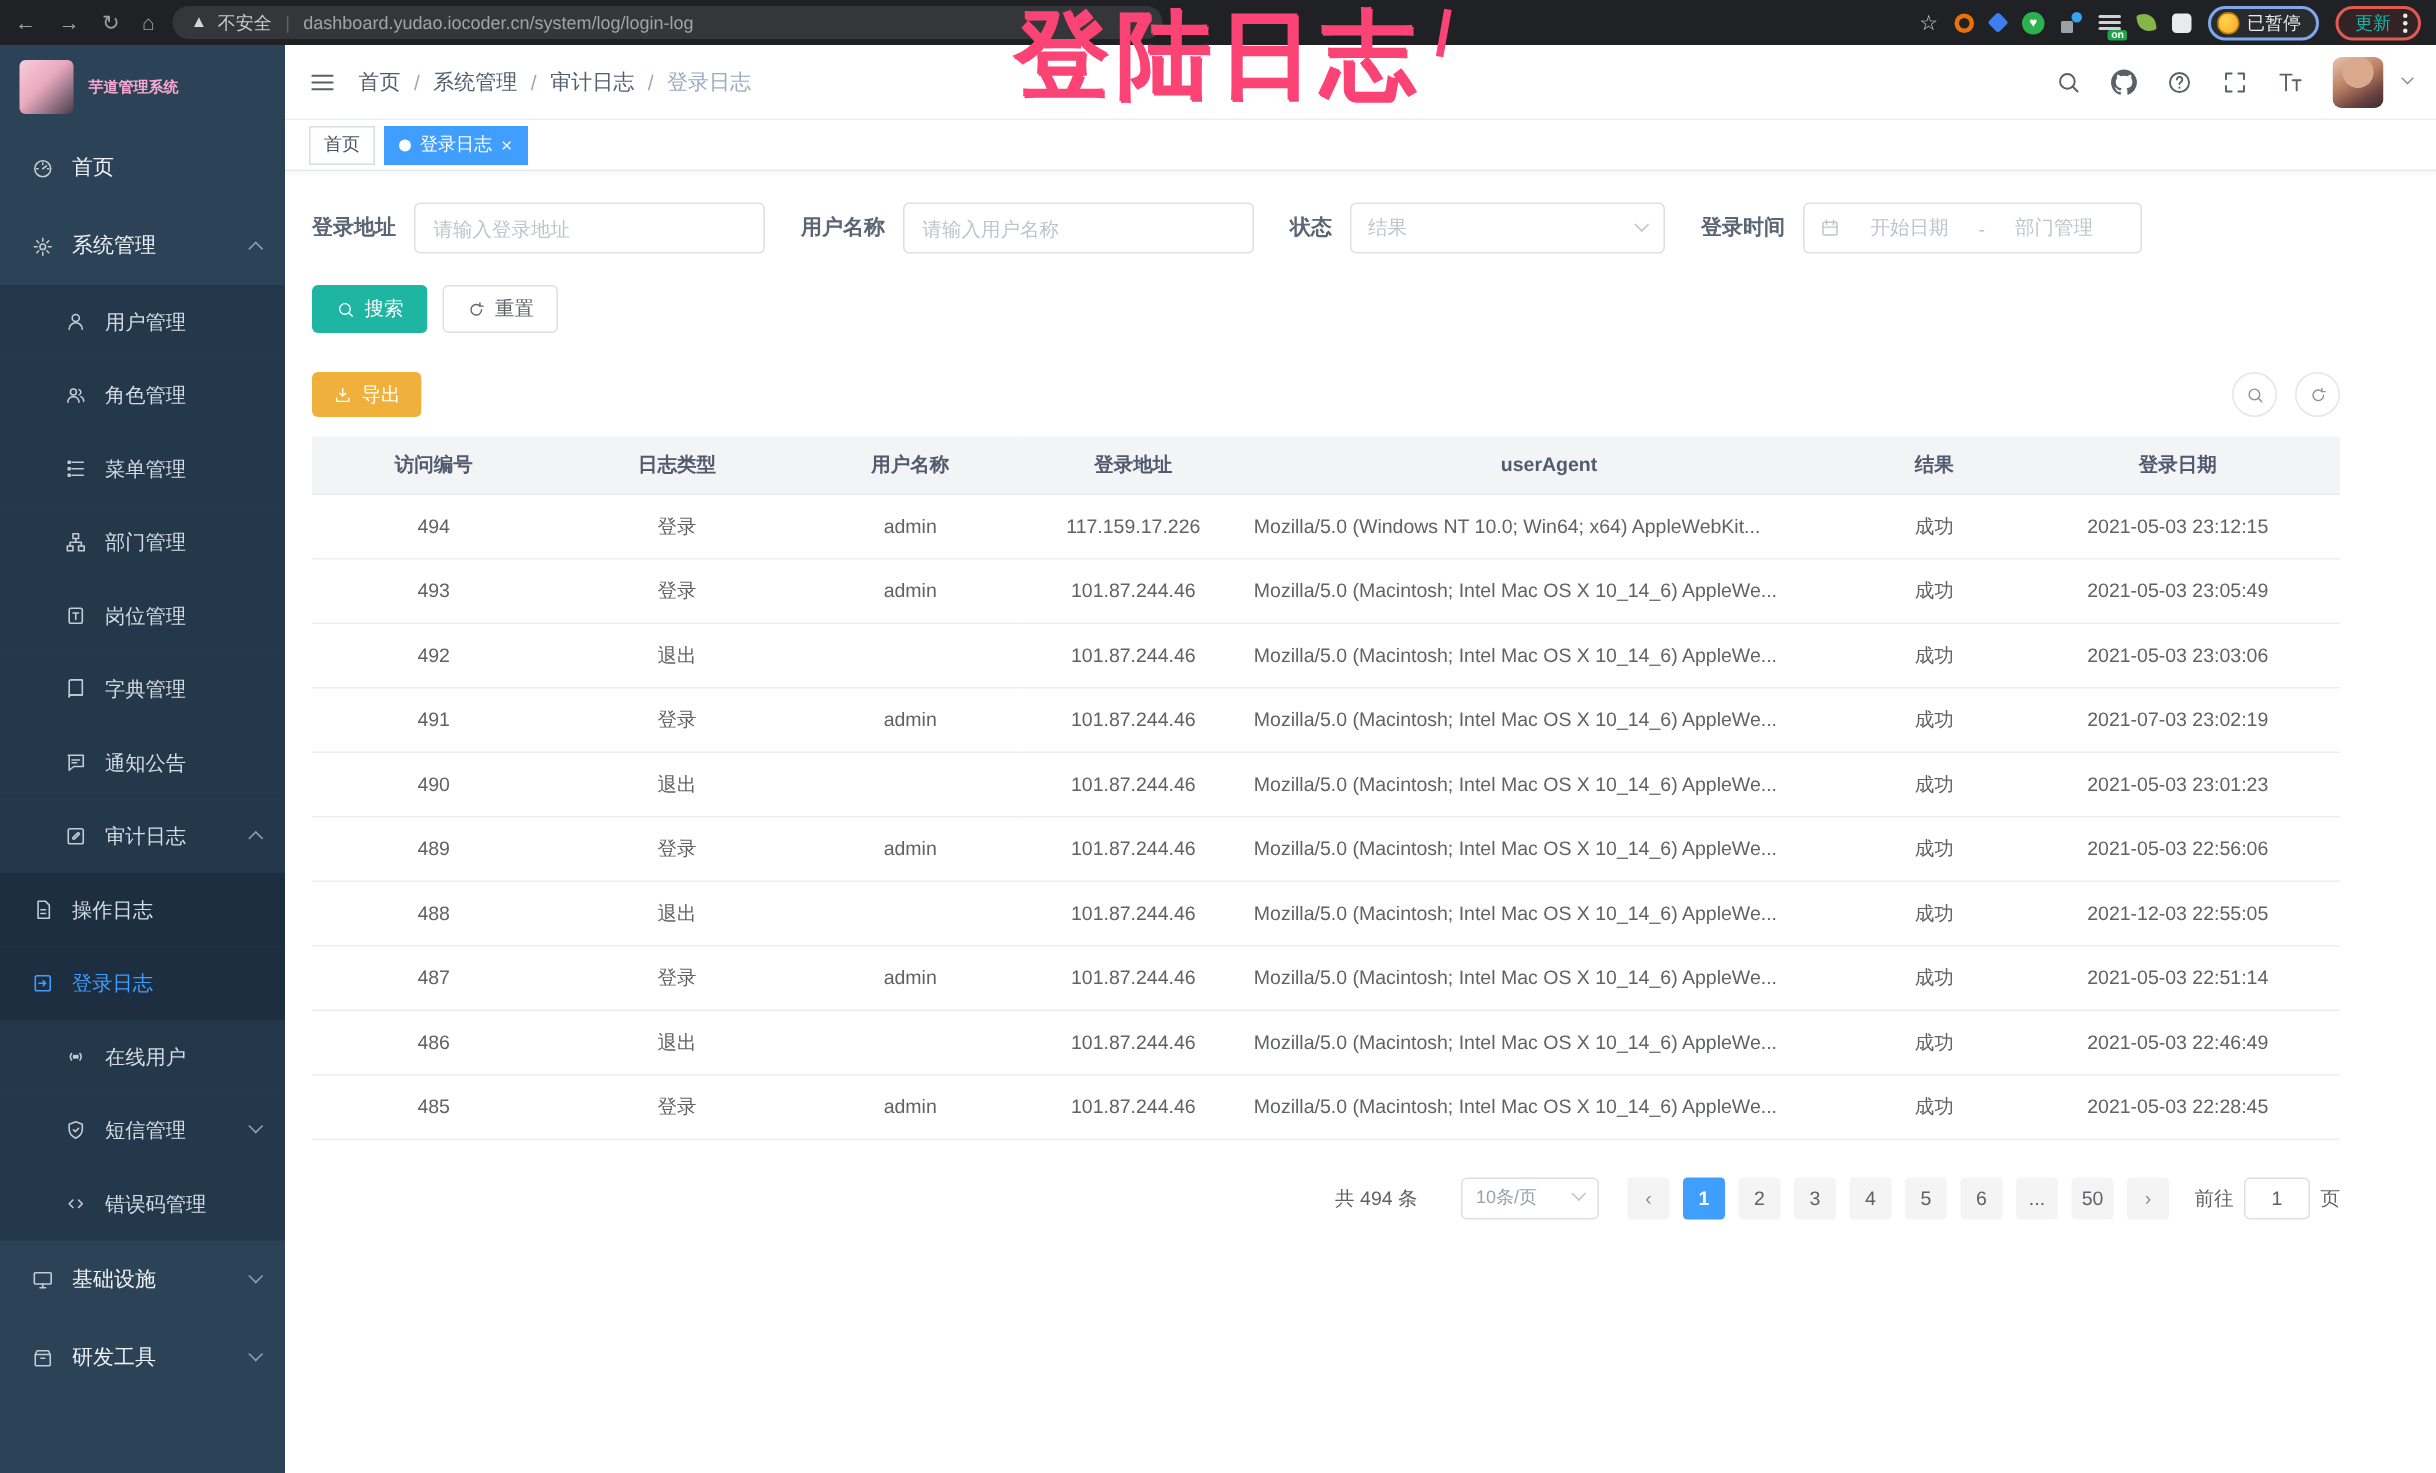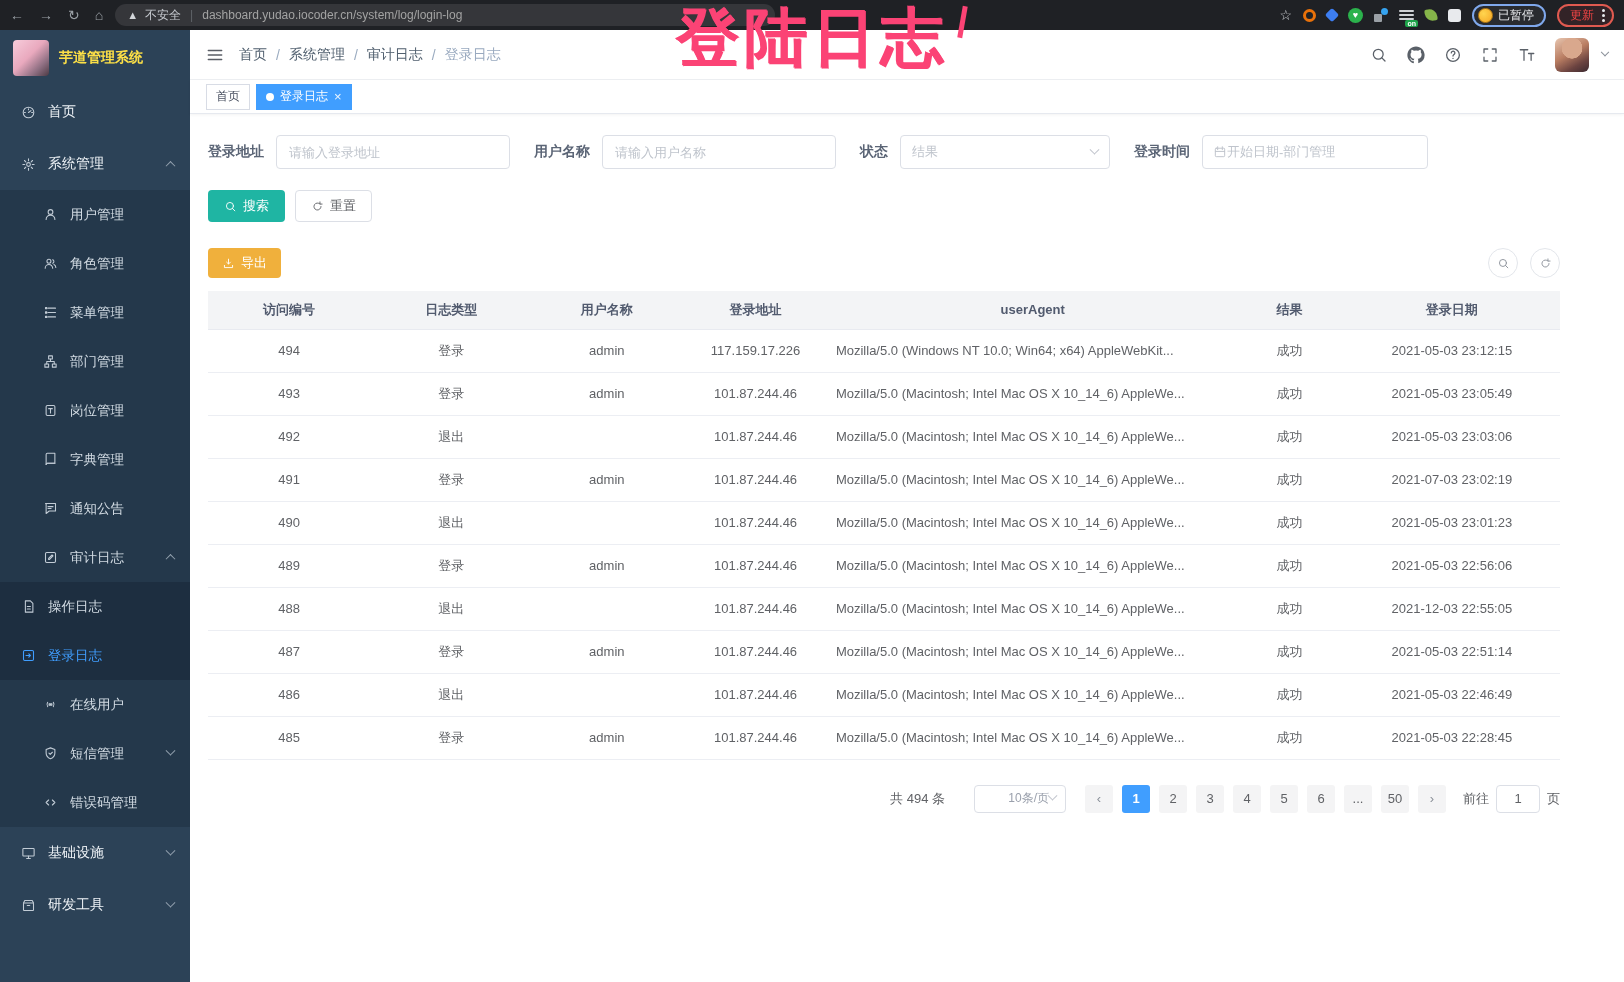--- a/index.html
+++ b/index.html
@@ -23,32 +23,32 @@
   .ext-duo i{position:absolute;width:8px;height:8px;background:#9aa0a6;left:0;bottom:0;border-radius:1px}
   .ext-duo b{position:absolute;width:7px;height:7px;background:#35a3f0;right:0;top:0;border-radius:50%}
   .ext-liston{width:15px;height:13px;position:relative}
   .ext-liston i{position:absolute;left:0;right:0;height:2px;background:#cfd2d6;border-radius:1px}
   .ext-liston i:nth-child(1){top:1px}.ext-liston i:nth-child(2){top:5px}.ext-liston i:nth-child(3){top:9px}
   .ext-on{position:absolute;right:-4px;bottom:-5px;background:#1ea34a;color:#fff;font-size:7px;padding:0 2px;border-radius:2px;font-weight:bold}
   .ext-rocket{width:12px;height:12px;background:#86b54a;border-radius:2px 8px 2px 8px;transform:rotate(-10deg)}
   .ext-puzzle{width:13px;height:13px;background:#e8eaed;border-radius:3px}
   .badge-paused{display:flex;align-items:center;gap:5px;border:2px solid #7fa8ec;border-radius:13px;padding:1px 10px 1px 4px;color:#e8eaed;font-size:12px;background:#292b2f;white-space:nowrap}
   .emoji-face{width:15px;height:15px;border-radius:50%;background:radial-gradient(circle at 35% 35%,#ffd54f,#f6a623);border:1px solid #b97d14}
-  .badge-update{display:flex;align-items:center;gap:8px;border:2px solid #e05a50;border-radius:13px;padding:1px 7px 1px 11px;color:#ef4444;font-size:12px;background:#322327;white-space:nowrap}
+  .badge-update{display:flex;align-items:center;gap:8px;border:2px solid #e05a50;border-radius:13px;padding:1px 7px 1px 11px;color:#14b8a6;font-size:12px;background:#322327;white-space:nowrap}
   .kebab{display:flex;flex-direction:column;gap:2px}
   .kebab i{width:3px;height:3px;border-radius:50%;background:#e8eaed}
 
   
   .app{position:absolute;top:30px;left:0;right:0;bottom:0;display:flex}
 
   
   .sidebar{width:190px;background:#2c4257;flex:0 0 190px;display:flex;flex-direction:column;overflow:hidden}
   .logo-row{height:56px;display:flex;align-items:center;gap:10px;padding:0 13px;flex:0 0 56px}
   .logo-img{width:36px;height:36px;border-radius:4px;background:linear-gradient(135deg,#f7ccdb 0%,#e9a9be 45%,#907083 75%,#4c3a44 100%)}
-  .logo-title{color:#fde047;font-size:14px;font-weight:bold;white-space:nowrap}
+  .logo-title{color:#f9a8d4;font-size:10px;font-weight:bold;white-space:nowrap}
   .menu{flex:1}
   .menu-item{display:flex;align-items:center;height:52px;padding:0 16px 0 20px;color:#eef2f6;font-size:14px;cursor:pointer}
   .menu-item.level2{height:49px;padding-left:42px;background:#24384b;color:#d3dce4;font-size:13.5px}
   .menu-item.level3{height:49px;background:#1d2e40;color:#d3dce4;font-size:13.5px}
   .menu-item.active{color:#409eff}
   .mi-icon{width:16px;height:16px;margin-right:12px;display:flex;align-items:center;justify-content:center;color:#c2ccd6;flex:0 0 16px}
   .mi-icon svg{width:15px;height:15px}
   .menu-item.active .mi-icon{color:#409eff}
   .mi-label{white-space:nowrap}
   .mi-arrow{margin-left:auto;display:flex}
@@ -83,21 +83,21 @@
 
   
   .content{flex:1;padding:21px 64px 0 18px}
   .filter-row{display:flex;align-items:center;gap:24px;margin-bottom:21px}
   .f-group{display:flex;align-items:center;gap:12px}
   .f-label{font-size:14px;color:#5b6576;font-weight:bold;white-space:nowrap}
   .f-input{height:34px;border:1px solid #dcdfe6;border-radius:4px;padding:0 12px;font-size:13px;color:#606266;background:#fff;outline:none}
   .f-input::placeholder{color:#bfc4cc}
   .w-addr{width:234px}.w-user{width:234px}
   .f-select{width:210px;height:34px;border:1px solid #dcdfe6;border-radius:4px;display:flex;align-items:center;justify-content:space-between;padding:0 11px;color:#bfc4cc;font-size:13px;background:#fff;cursor:pointer}
-  .f-date{width:226px;height:34px;border:1px solid #dcdfe6;border-radius:4px;display:flex;align-items:center;gap:0;padding:12px 10px;color:#bfc4cc;font-size:13px;background:#fff;cursor:pointer}
+  .f-date{width:226px;height:34px;border:1px solid #dcdfe6;border-radius:4px;display:flex;align-items:center;gap:20px;padding:12px 10px;color:#bfc4cc;font-size:13px;background:#fff;cursor:pointer}
   .f-date .dicon{display:flex;width:14px;height:14px;color:#c0c4cc}
   .f-date svg{width:14px;height:14px}
   .f-date .dsep{color:#bfc4cc}
 
   .btn-row{display:flex;gap:10px;margin-bottom:26px}
   .btn{height:32px;border-radius:4px;display:inline-flex;align-items:center;gap:6px;padding:0 15px;font-size:13px;cursor:pointer;border:1px solid transparent;white-space:nowrap}
   .btn svg{width:13px;height:13px}
   .btn-search{background:#1fb5a3;color:#fff}
   .btn-reset{background:#fff;border-color:#dcdfe6;color:#606266}
   .export-row{display:flex;align-items:center;margin-bottom:13px}
@@ -108,21 +108,21 @@
 
   
   table{width:100%;border-collapse:collapse;font-size:13px;color:#606266;table-layout:fixed}
   thead th{background:#f3f4f6;height:38px;font-weight:bold;color:#515a6e;font-size:13px;border-bottom:1px solid #e8eaf0;text-align:center}
   tbody td{height:43px;border-bottom:1px solid #eceef3;text-align:center;white-space:nowrap;overflow:hidden;text-overflow:ellipsis}
   tbody td.ua{text-align:left;padding-left:6px}
 
   
   .pagination{display:flex;align-items:center;justify-content:flex-end;gap:9px;margin-top:25px;font-size:13px;color:#606266}
   .pg-total{margin-right:20px;white-space:nowrap}
-  .page-size{width:92px;height:28px;border:1px solid #dcdfe6;border-radius:4px;display:flex;align-items:center;justify-content:flex-end;padding:0 9px;color:#9aa0ac;font-size:12px;background:#fff;cursor:pointer;margin-right:10px}
+  .page-size{width:92px;height:28px;border:1px solid #dcdfe6;border-radius:4px;display:flex;align-items:center;justify-content:space-between;padding:0 9px;color:#9aa0ac;font-size:12px;background:#fff;cursor:pointer;margin-right:10px}
   .page-btn{min-width:28px;height:28px;background:#f4f4f5;border-radius:3px;display:inline-flex;align-items:center;justify-content:center;font-size:13px;color:#606266;padding:0 6px;cursor:pointer}
   .page-btn.active{background:#409eff;color:#fff;font-weight:bold}
   .page-btn.nav{color:#8a9099}
   .goto{display:flex;align-items:center;gap:7px;margin-left:8px;white-space:nowrap}
   .goto-input{width:44px;height:28px;border:1px solid #dcdfe6;border-radius:4px;text-align:center;font-size:13px;color:#606266;outline:none}
 
   
   .annotation{position:absolute;left:676px;top:6px;z-index:90;font-size:63px;font-weight:800;letter-spacing:5px;color:#fb4375;line-height:1;pointer-events:none;text-shadow:1px 1px 0 #fb4375}
   .annotation::after{content:"";display:inline-block;width:5px;height:32px;background:#fb4375;margin-left:12px;transform:rotate(10deg);vertical-align:top}
 </style>

